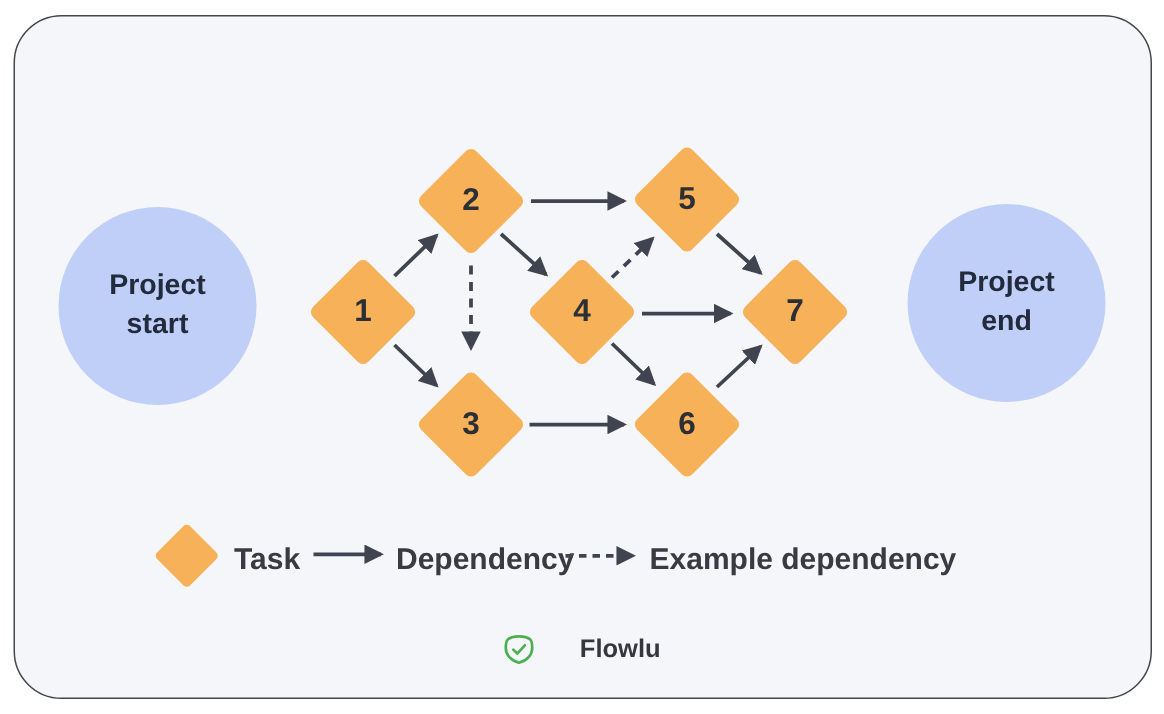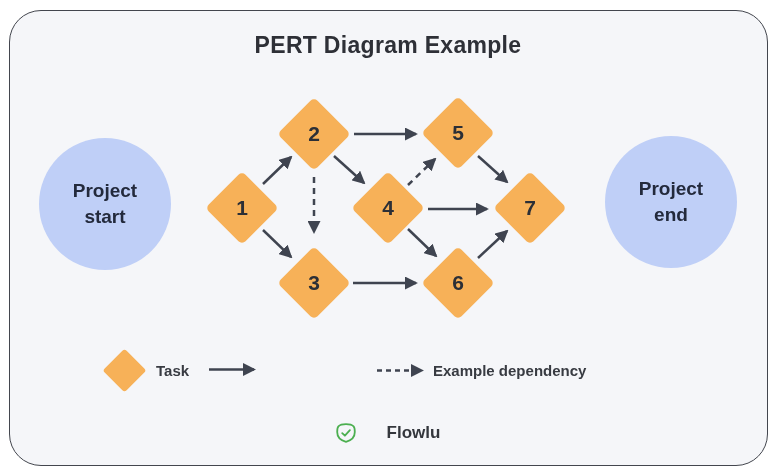--- a/index.html
+++ b/index.html
@@ -95,21 +95,21 @@
   .legend-diamond-box .shape {
     position: absolute;
     left: 7px; top: 7px;
     width: 31px; height: 31px;
     background: #f7b158;
     border-radius: 3px;
     transform: rotate(45deg);
   }
   .legend-label {
     position: absolute;
-    font-size: 15px;
+    font-size: 20px;
     font-weight: 600;
     color: #383b42;
   }
   .legend-arrow { position: absolute; }
 
   
   .footer {
     position: absolute;
     left: 0; right: 0; top: 423px;
     display: flex;
@@ -123,21 +123,20 @@
     color: #34373d;
     margin-left: 24px;
   }
 </style>
 </head>
 <body>
 
 <div class="canvas">
   <div class="card"></div>
 
-  <div class="title">PERT Diagram Example</div>
 
   <svg class="arrows" viewBox="0 0 776 476">
     <defs>
       <marker id="ah" viewBox="0 0 10 10" refX="8.5" refY="5" markerWidth="5.2" markerHeight="5.2" orient="auto-start-reverse">
         <path d="M0,0 L10,5 L0,10 z" fill="#3f4450"></path>
       </marker>
     </defs>
 
     <line class="edge" x1="263" y1="184" x2="291" y2="157" marker-end="url(#ah)"></line>
     <line class="edge" x1="263" y1="230" x2="291" y2="257" marker-end="url(#ah)"></line>
@@ -190,20 +189,21 @@
   </div>
 
   <div class="legend-diamond-box">
     <div class="shape"></div>
   </div>
   <div class="legend-label" style="left:156px; top:362px;">Task</div>
 
   <svg class="legend-arrow" style="left:208px; top:363px;" width="54" height="13" viewBox="0 0 54 13">
     <line x1="1" y1="6.5" x2="46" y2="6.5" class="edge" marker-end="url(#ah)"></line>
   </svg>
+  <div class="legend-label" style="left:264px; top:362px;">Dependency</div>
 
   <svg class="legend-arrow" style="left:376px; top:364px;" width="54" height="13" viewBox="0 0 54 13">
     <line x1="1" y1="6.5" x2="46" y2="6.5" class="edge dashed" style="stroke-dasharray:5 4" marker-end="url(#ah)"></line>
   </svg>
   <div class="legend-label" style="left:433px; top:362px;">Example dependency</div>
 
   <div class="footer">
     <svg width="20" height="20" viewBox="0 0 20 20">
       <path d="M10 1.2 C13.6 1.2 16.4 2.2 17.6 3.4 C18.6 4.4 18.8 6.6 18.8 9 C18.8 13.6 15.4 17.4 10 18.8 C4.6 17.4 1.2 13.6 1.2 9 C1.2 6.6 1.4 4.4 2.4 3.4 C3.6 2.2 6.4 1.2 10 1.2 Z" fill="none" stroke="#4caf50" stroke-width="1.8"></path>
       <path d="M6.2 10.1 L8.9 12.7 L13.9 7.2" fill="none" stroke="#4caf50" stroke-width="1.8" stroke-linecap="round" stroke-linejoin="round"></path>

